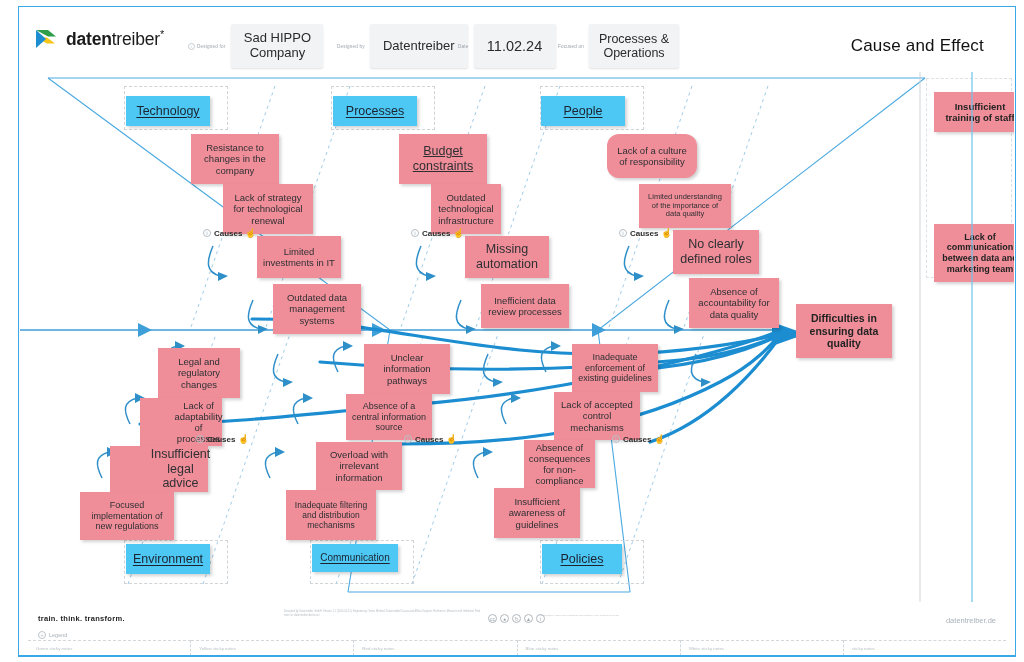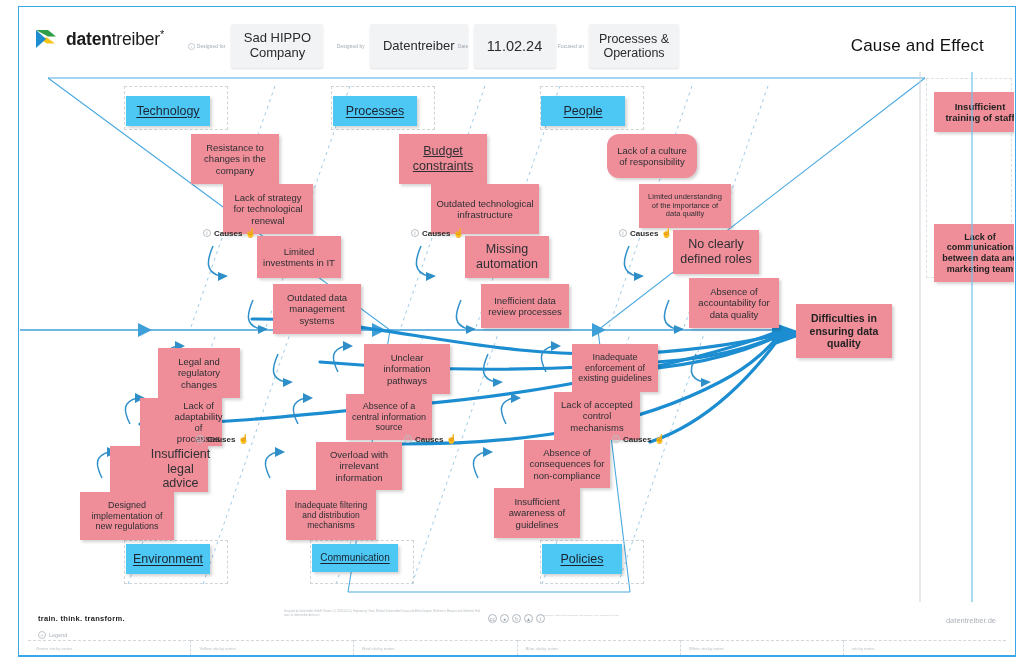--- a/index.html
+++ b/index.html
@@ -334,21 +334,21 @@
     <div class="causes-tag" style="left:183px; top:156px;">
       <span class="circ">i</span>
       <span>Causes</span>
       <span class="hand">☝</span>
     </div>
 
     <div class="note cat" style="left:313px; top:24px; width:84px; height:30px;">
         <span>Processes</span>
       </div>
     <div class="note" style="left:379px; top:62px; width:88px; height:50px; font-size:12.5px;text-decoration:underline;">Budget constraints</div>
-    <div class="note" style="left:411px; top:112px; width:108px; height:50px; font-size:9.5px;">Outdated technological infrastructure</div>
+    <div class="note" style="left:411px; top:112px; width:70px; height:50px; font-size:9.5px;">Outdated technological infrastructure</div>
     <div class="note" style="left:445px; top:164px; width:84px; height:42px; font-size:12.5px;">Missing automation</div>
     <div class="note" style="left:461px; top:212px; width:88px; height:44px; font-size:9.5px;">Inefficient data review processes</div>
     <div class="causes-tag" style="left:391px; top:156px;">
       <span class="circ">i</span>
       <span>Causes</span>
       <span class="hand">☝</span>
     </div>
 
     <div class="note cat" style="left:521px; top:24px; width:84px; height:30px;">
         <span>People</span>
@@ -359,21 +359,21 @@
     <div class="note" style="left:669px; top:206px; width:90px; height:50px; font-size:9.5px;">Absence of accountability for data quality</div>
     <div class="causes-tag" style="left:599px; top:156px;">
       <span class="circ">i</span>
       <span>Causes</span>
       <span class="hand">☝</span>
     </div>
 
     <div class="note" style="left:138px; top:276px; width:82px; height:50px; font-size:9.5px;">Legal and regulatory changes</div>
     <div class="note" style="left:120px; top:326px; width:82px; height:48px; font-size:9.5px;padding-left:40px;">Lack of adaptability of processes</div>
     <div class="note" style="left:90px; top:374px; width:98px; height:46px; font-size:12.5px;padding-left:48px;">Insufficient legal advice</div>
-    <div class="note" style="left:60px; top:420px; width:94px; height:48px; font-size:9px;">Designed implementation of new regulations</div>
+    <div class="note" style="left:60px; top:420px; width:94px; height:48px; font-size:9px;">Focused implementation of new regulations</div>
     <div class="note cat" style="left:106px; top:472px; width:84px; height:30px;">
         <span>Environment</span>
       </div>
     <div class="causes-tag" style="left:176px; top:362px;">
       <span class="circ">i</span>
       <span>Causes</span>
       <span class="hand">☝</span>
     </div>
 
     <div class="note" style="left:344px; top:272px; width:86px; height:50px; font-size:9.5px;">Unclear information pathways</div>
@@ -384,21 +384,21 @@
         <span style="font-size:10px;">Communication</span>
       </div>
     <div class="causes-tag" style="left:384px; top:362px;">
       <span class="circ">i</span>
       <span>Causes</span>
       <span class="hand">☝</span>
     </div>
 
     <div class="note" style="left:552px; top:272px; width:86px; height:48px; font-size:9px;">Inadequate enforcement of existing guidelines</div>
     <div class="note" style="left:534px; top:320px; width:86px; height:48px; font-size:9.5px;">Lack of accepted control mechanisms</div>
-    <div class="note" style="left:504px; top:368px; width:86px; height:48px; font-size:9.5px;">Absence of consequences for non-compliance</div>
+    <div class="note" style="left:504px; top:368px; width:71px; height:48px; font-size:9.5px;">Absence of consequences for non-compliance</div>
     <div class="note" style="left:474px; top:416px; width:86px; height:50px; font-size:9.5px;">Insufficient awareness of guidelines</div>
     <div class="note cat" style="left:522px; top:472px; width:80px; height:30px;">
         <span>Policies</span>
       </div>
     <div class="causes-tag" style="left:592px; top:362px;">
       <span class="circ">i</span>
       <span>Causes</span>
       <span class="hand">☝</span>
     </div>
 

